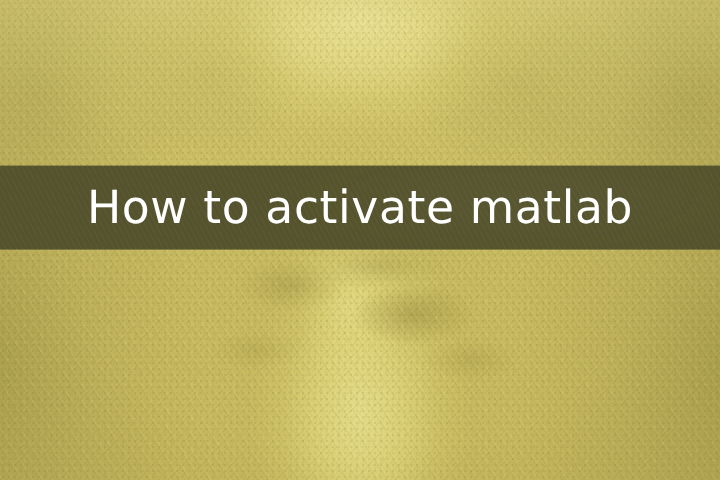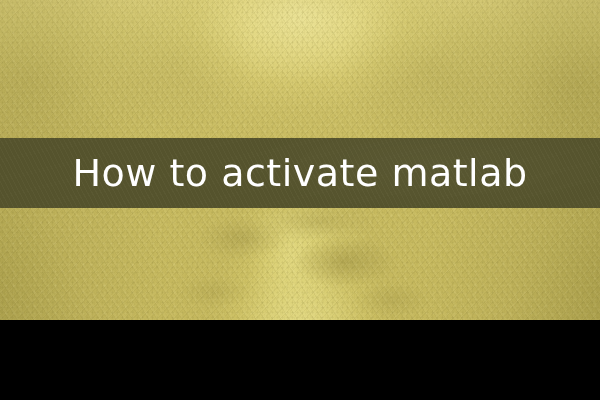--- a/index.html
+++ b/index.html
@@ -3,21 +3,21 @@
 <meta charset="utf-8">
 <style>
   html, body {
     margin: 0;
     padding: 0;
     background: #000;
   }
   #stage {
     position: relative;
     width: 600px;
-    height: 320px;
+    height: 400px;
     overflow: hidden;
     font-family: "DejaVu Sans", sans-serif;
   }
 
   
   .photo {
     position: absolute;
     inset: 0;
     background-color: #c6ba60;
   }

